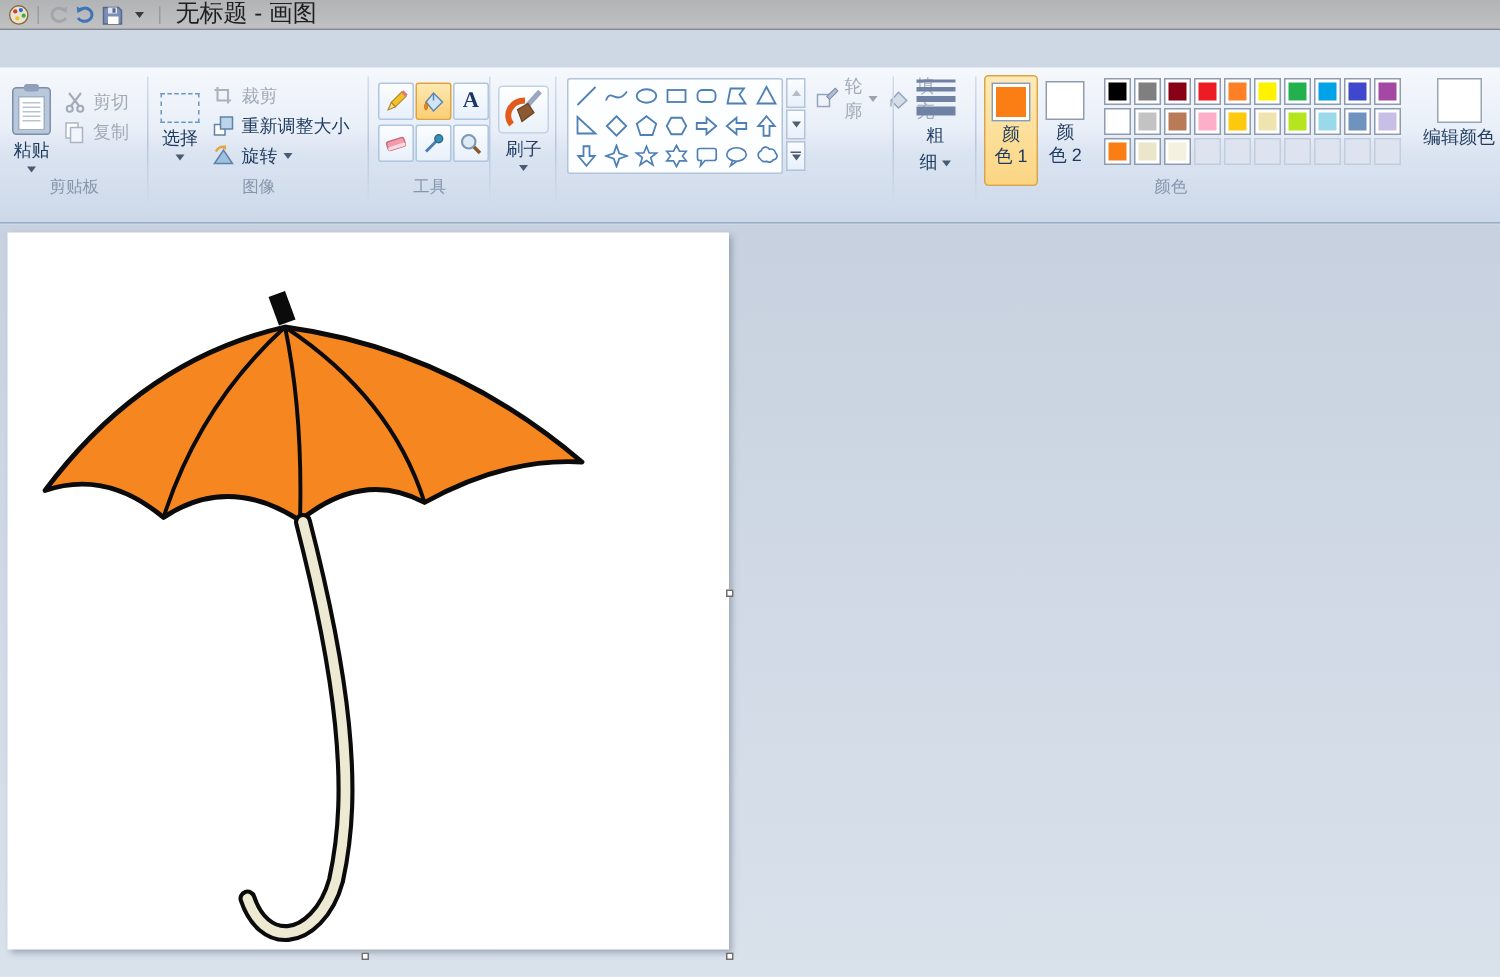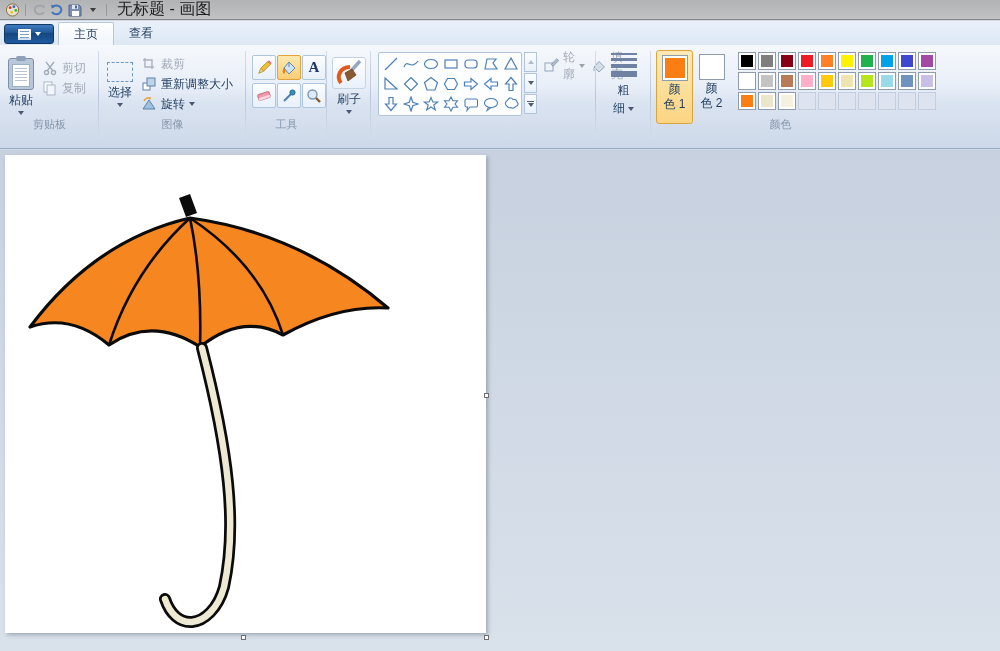--- a/index.html
+++ b/index.html
@@ -162,28 +162,20 @@
           <rect x="7" y="2.5" width="2" height="3" fill="#55678c"></rect>
         </svg>
     </span>
     <span class="qat-btn">
         <span class="chev"></span>
       </span>
     <span class="qat-sep"></span>
     <span class="title-text">无标题 - 画图</span>
   </div>
 
-  <div class="tabstrip">
-    <div class="appmenu">
-      <span class="doc"></span>
-        <span class="chev"></span>
-    </div>
-    <div class="tab active">主页</div>
-    <div class="tab">查看</div>
-  </div>
 
   <div class="ribbon">
 
     <div class="rgroup g-clip">
       <div class="bigbtn">
         <span class="clipboard-ic">
             <span class="board"></span>
             <span class="page"></span>
             <span class="clip"></span>
           </span>
@@ -556,20 +548,24 @@
             <span style="background: rgb(244, 241, 224);"></span>
           </span>
           <span class="pal-cell empty"></span>
           <span class="pal-cell empty"></span>
           <span class="pal-cell empty"></span>
           <span class="pal-cell empty"></span>
           <span class="pal-cell empty"></span>
           <span class="pal-cell empty"></span>
           <span class="pal-cell empty"></span>
         </div>
+      <div class="editbtn">
+        <span class="rainbow-frame"><span class="rainbow"></span></span>
+        <span class="editlbl">编辑颜色</span>
+      </div>
       <div class="caption" style="right:90px">颜色</div>
     </div>
   </div>
 
   <div class="workspace">
     <div class="canvas">
       <svg width="481" height="478" viewBox="0 0 481 478">
         <polygon points="174,43 185,39 192,58 181,62" fill="#0B0B0B"></polygon>
         <path d="M25,172 Q90,85 185,63 Q295,78 383,153 Q332,150 278,180 Q237,158 195,192 Q147,161 104,190 Q66,158 25,172 Z" fill="#F6861F" stroke="#0B0B0B" stroke-width="3.2" stroke-linejoin="round"></path>
         <path d="M185,63 Q128,115 104,190 M185,63 Q197,120 195,192 M185,63 Q256,110 278,180" fill="none" stroke="#0B0B0B" stroke-width="2.6"></path>

